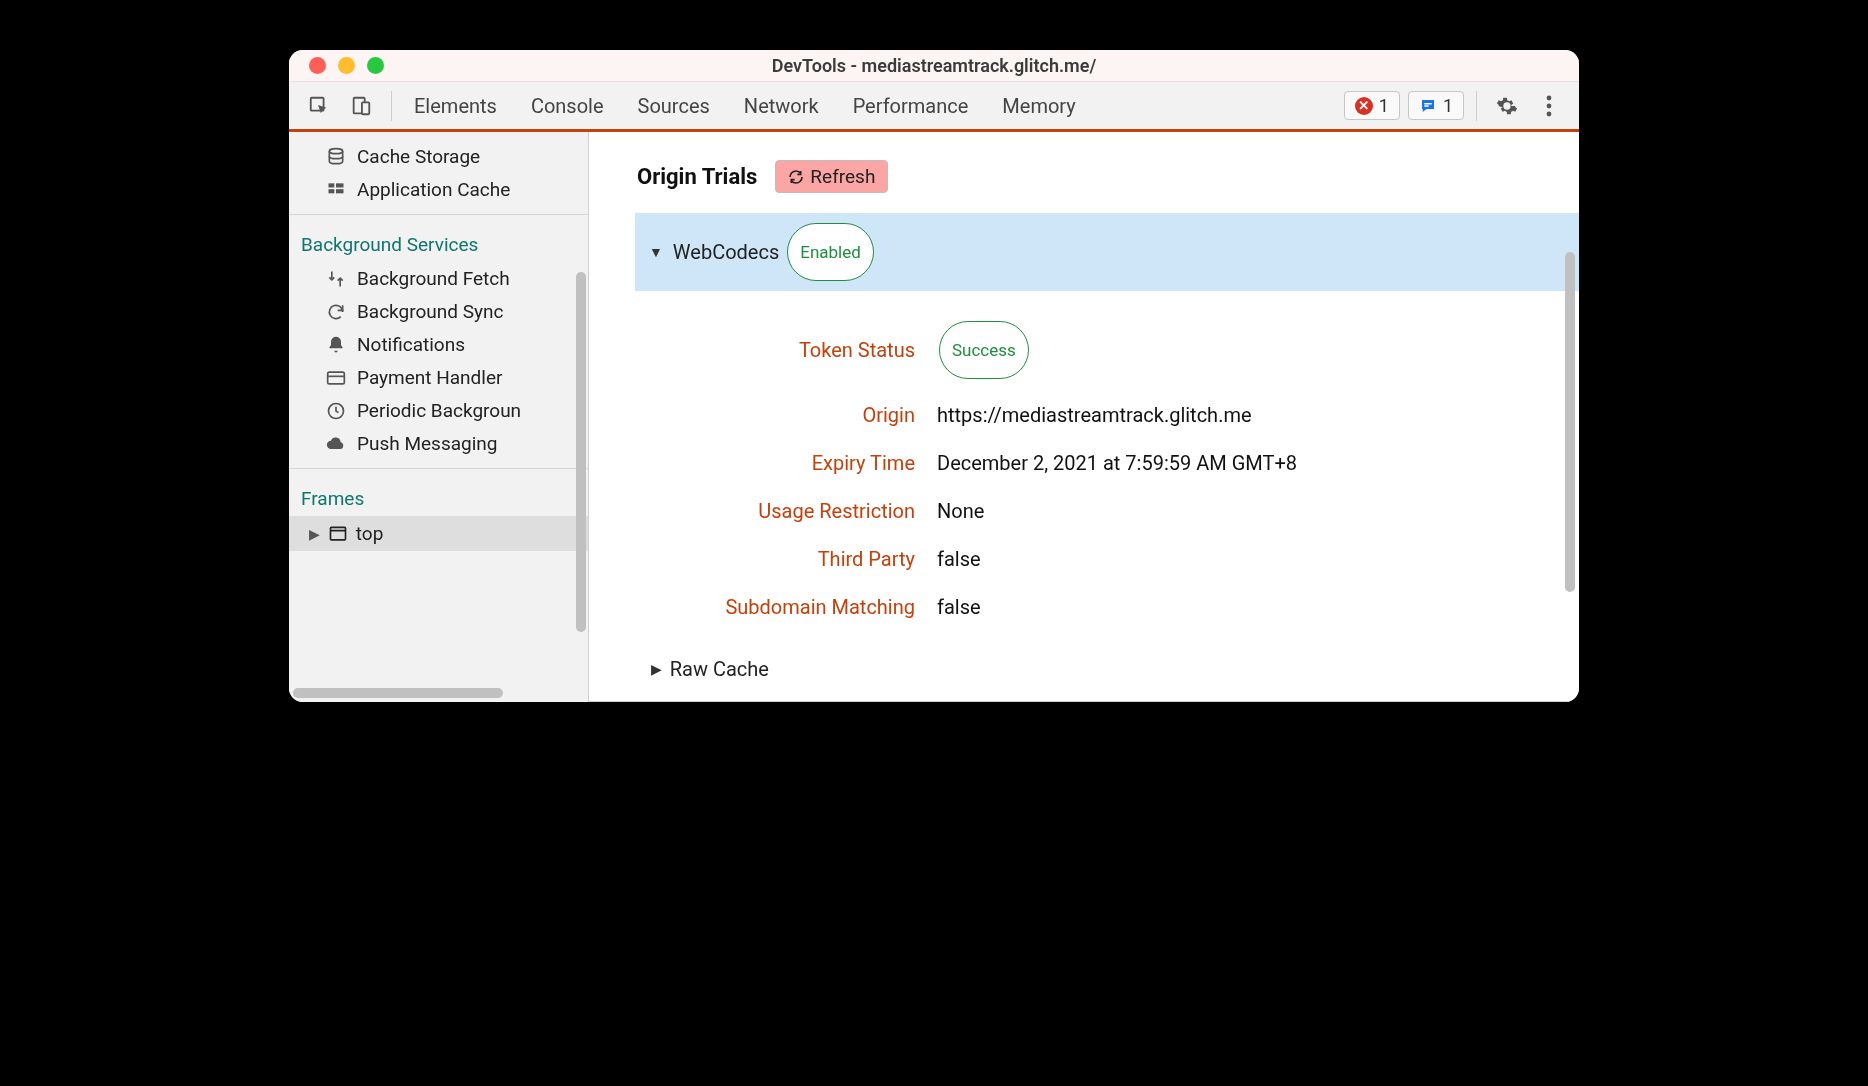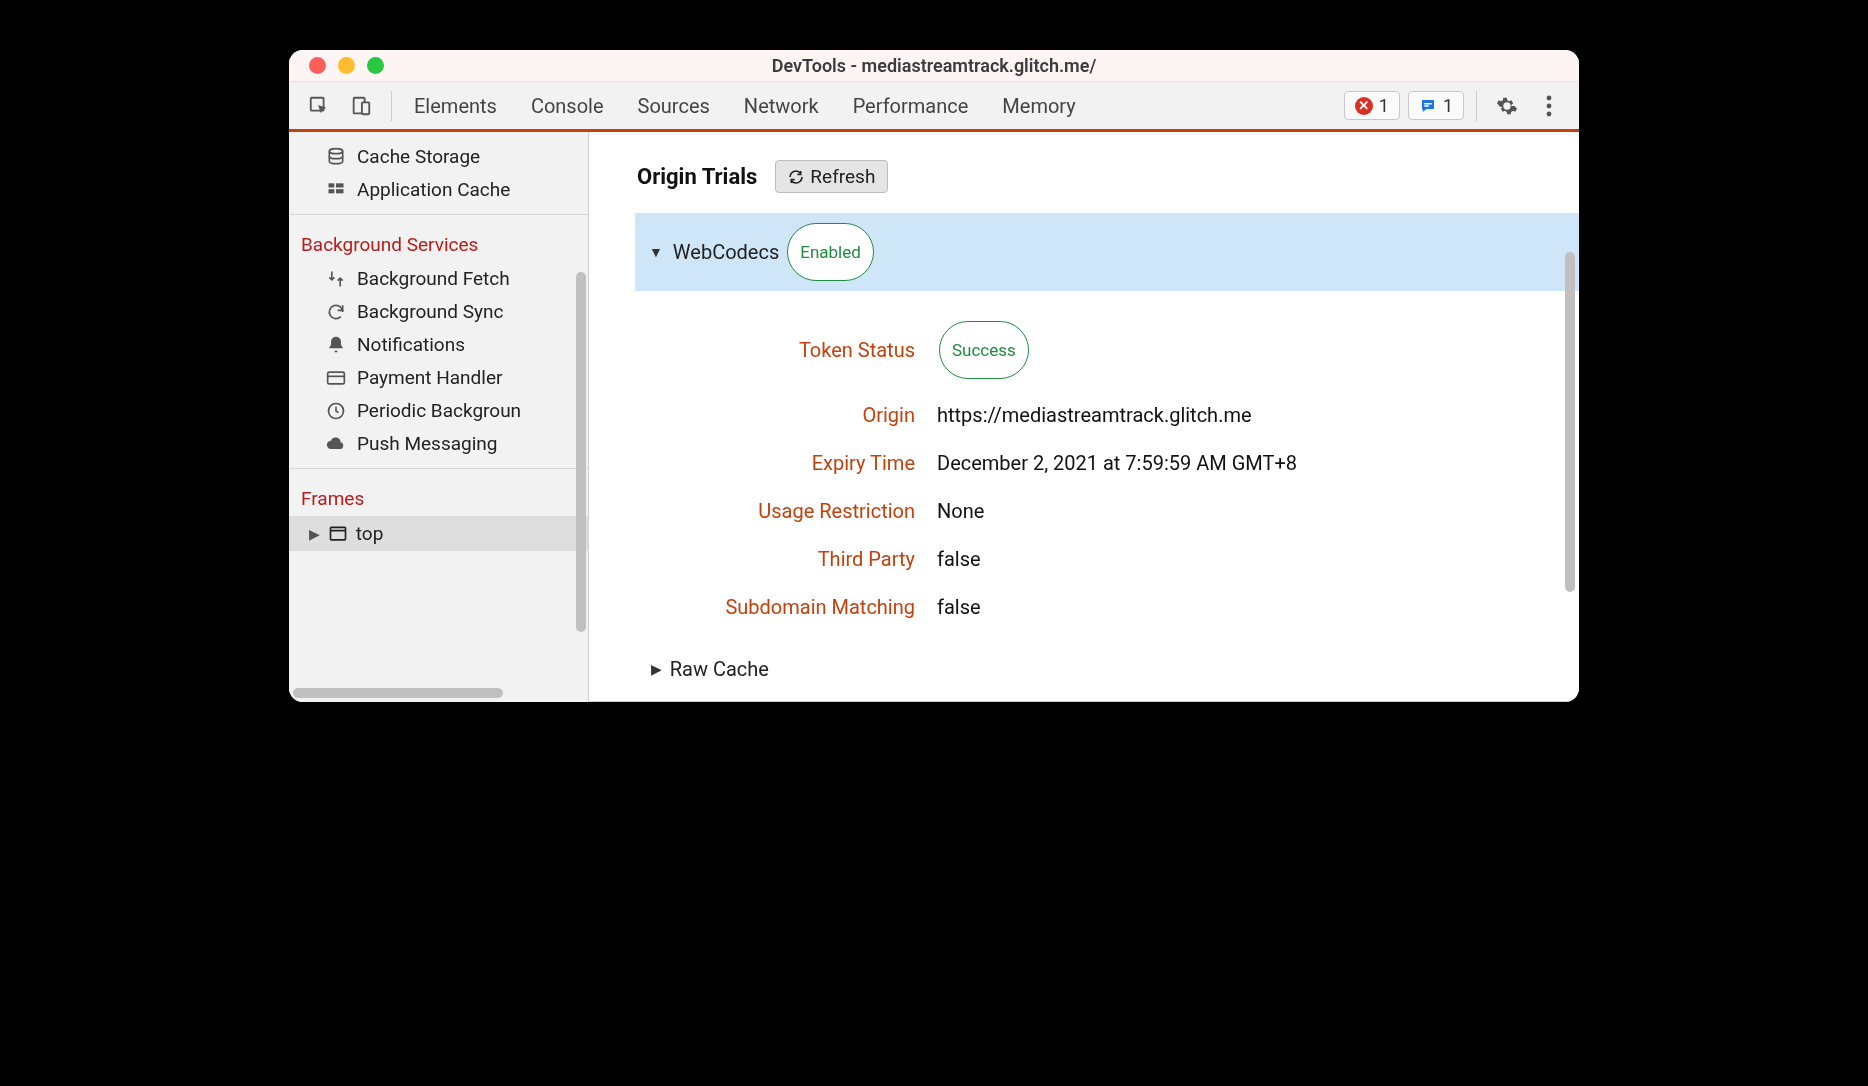--- a/index.html
+++ b/index.html
@@ -120,21 +120,21 @@
   }
   .sidebar-section {
     padding: 8px 0;
   }
   .sidebar-section + .sidebar-section {
     border-top: 1px solid #d6d6d6;
   }
   .section-title {
     padding: 10px 12px 6px 12px;
     font-size: 19px;
-    color: #b91c1c;
+    color: #0f766e;
   }
   .tree-item {
     display: flex; align-items: center;
     gap: 10px;
     padding: 5px 12px 5px 36px;
     white-space: nowrap;
     cursor: pointer;
   }
   .tree-item .ticon {
     width: 22px; height: 22px; display:flex; align-items:center; justify-content:center;
@@ -180,21 +180,21 @@
   .ot-header {
     display: flex; align-items: center; gap: 18px;
     margin-bottom: 20px;
   }
   .ot-title {
     font-size: 22px; font-weight: 700; color: #111;
   }
   .refresh-btn {
     display: flex; align-items: center; gap: 6px;
     border: 1px solid #bdbdbd;
-    background: #e5e5e5;
+    background: #fca5a5;
     border-radius: 4px;
     padding: 4px 12px;
     font-size: 19px;
     color: #222;
     cursor: pointer;
   }
   .trial-row {
     background: #cfe5f8;
     margin-left: -2px;
     margin-right: -48px;

